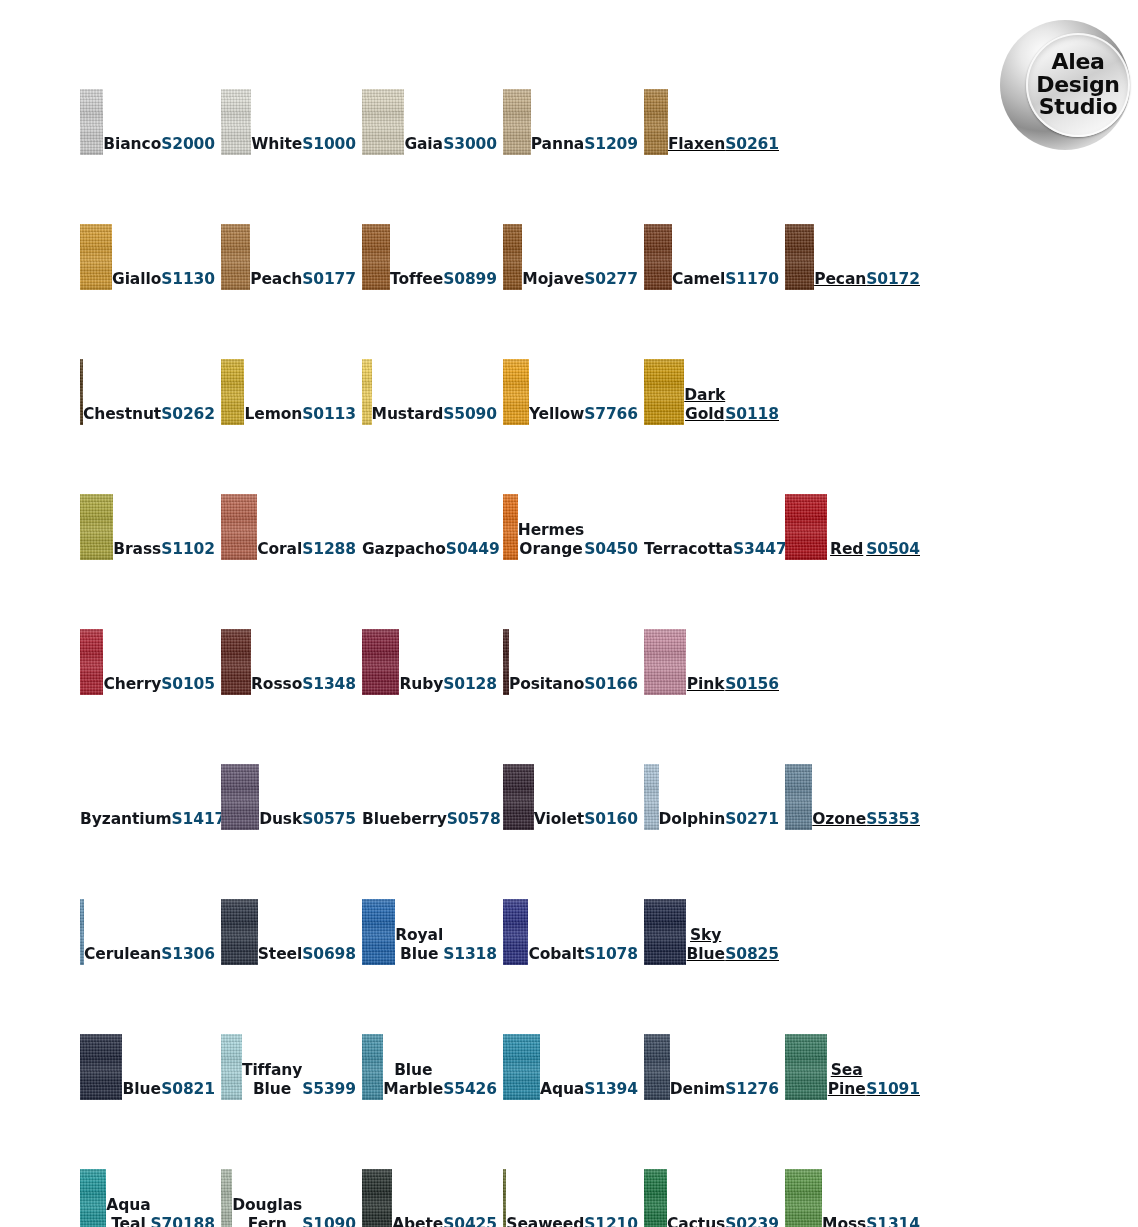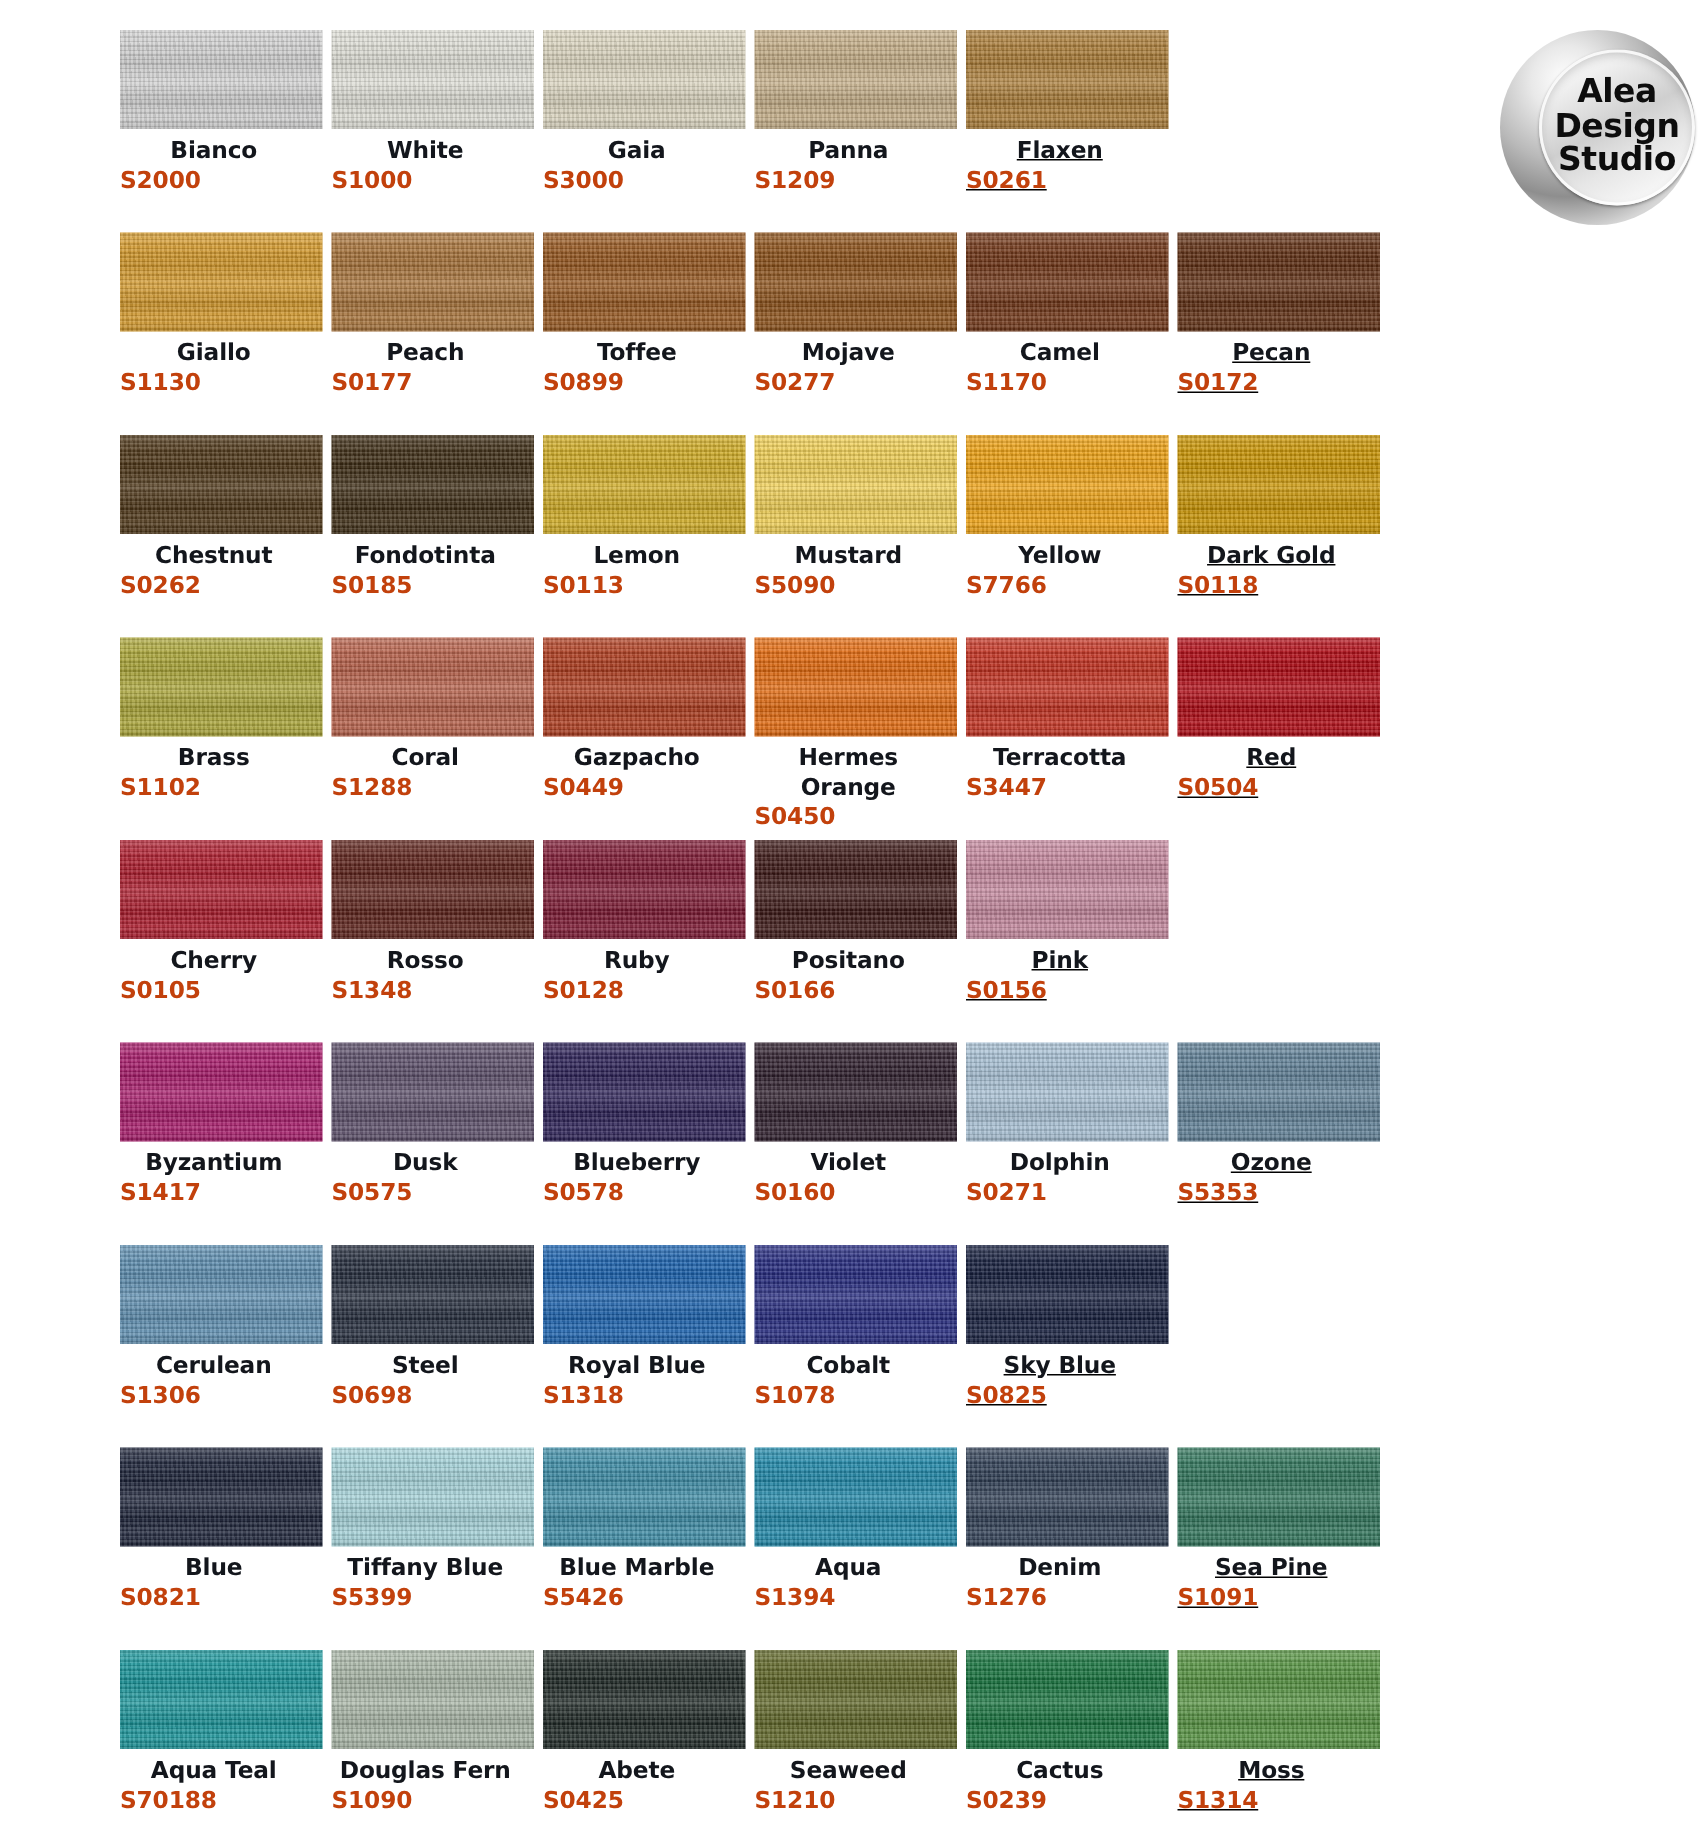--- a/index.html
+++ b/index.html
@@ -69,22 +69,22 @@
     width: 848px;
   }
   .row {
     display: flex;
     height: 135px;
   }
   .cell {
     width: 135px;
     margin-right: 6px;
     display: flex;
-    flex-direction: column;
-    align-items: flex-start;
+    flex-direction: row;
+    align-items: flex-end;
   }
   .cell:last-child { margin-right: 0; text-decoration: underline; }
 
   .swatch {
     width: 135px;
     height: 66px;
     position: relative;
     overflow: hidden;
   }
   
@@ -136,21 +136,21 @@
     color: #13161c;
     line-height: 1.27;
     letter-spacing: -0.1px;
     width: 125px;
   }
   .code {
     text-align: center;
     font-family: "DejaVu Sans", sans-serif;
     font-size: 15.5px;
     font-weight: bold;
-    color: #c2410c;
+    color: #0c4a6e;
     line-height: 1.27;
     letter-spacing: -0.1px;
   }
 </style>
 </head>
 <body>
 
 <div id="sheet">
 
   <div id="logo-badge">
@@ -221,25 +221,20 @@
           <div class="code">S0172</div>
         </div>
       </div>
       <div class="row">
         <div class="cell">
           <div class="swatch" style="background: rgb(76, 52, 21);"></div>
           <div class="label">Chestnut</div>
           <div class="code">S0262</div>
         </div>
         <div class="cell">
-          <div class="swatch" style="background: rgb(59, 42, 18);"></div>
-          <div class="label">Fondotinta</div>
-          <div class="code">S0185</div>
-        </div>
-        <div class="cell">
           <div class="swatch" style="background: rgb(207, 170, 34);"></div>
           <div class="label">Lemon</div>
           <div class="code">S0113</div>
         </div>
         <div class="cell">
           <div class="swatch" style="background: rgb(240, 207, 84);"></div>
           <div class="label">Mustard</div>
           <div class="code">S5090</div>
         </div>
         <div class="cell">

